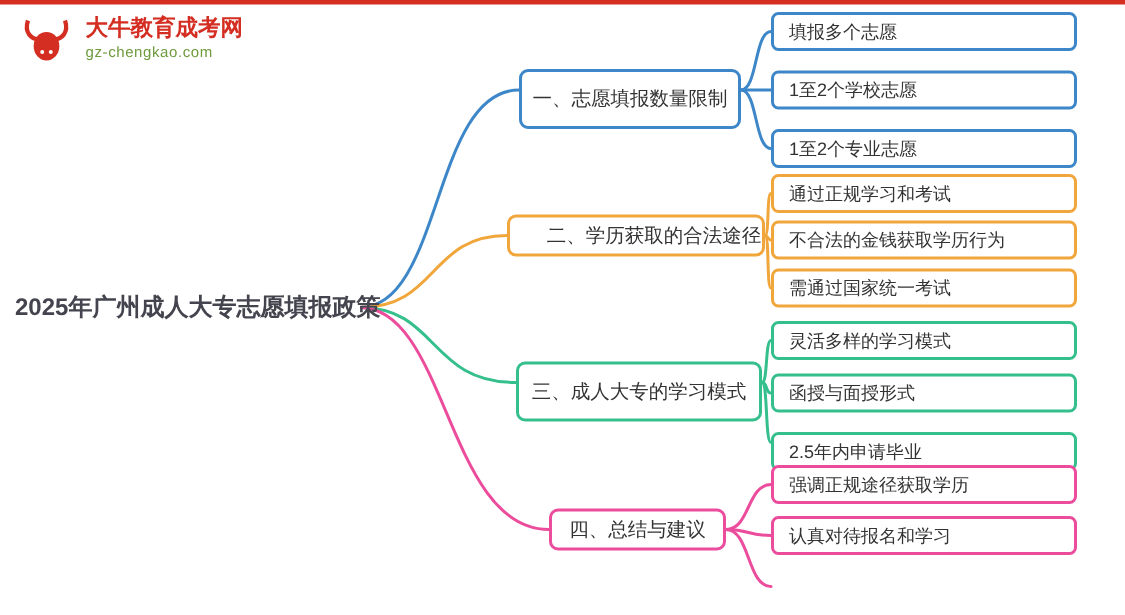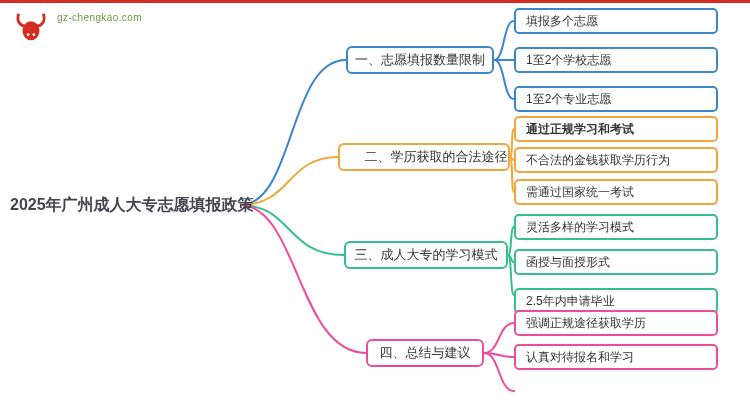--- a/index.html
+++ b/index.html
@@ -28,20 +28,21 @@
     <span>
       <svg width="38" height="34" viewBox="0 0 40 34">
         <path d="M7,3 C4,12 10,16 14,16" stroke="#d42e23" stroke-width="3" fill="none"></path>
         <path d="M33,3 C36,12 30,16 26,16" stroke="#d42e23" stroke-width="3" fill="none"></path>
         <ellipse cx="20" cy="21" rx="9" ry="10" fill="#d42e23"></ellipse>
         <circle cx="17" cy="25" r="1.4" fill="#fff"></circle>
         <circle cx="23" cy="25" r="1.4" fill="#fff"></circle>
       </svg>
     </span>
     <span class="logo-text">
+      <span class="logo-title">大牛教育成考网</span>
       <span class="logo-domain">gz-chengkao.com</span>
     </span>
   </div>
 
   <svg class="edges">
 
     <path d="M240,205 C295,205 288,60 346,60" stroke="#3d87c9"></path>
     <path d="M240,205 C292,205 286,157 338,157" stroke="#f0a63a"></path>
     <path d="M240,205 C292,205 286,255 344,255" stroke="#35bf8d"></path>
     <path d="M240,205 C298,205 298,353 366,353" stroke="#ec4c9c"></path>
@@ -58,30 +59,30 @@
     <path d="M508,255 C512,255 510,262 514,262" stroke="#35bf8d"></path>
     <path d="M508,255 C512,255 510,295 514,295" stroke="#35bf8d"></path>
 
     <path d="M484,353 C500,353 498,323 514,323" stroke="#ec4c9c"></path>
     <path d="M484,353 C500,353 498,357 514,357" stroke="#ec4c9c"></path>
     <path d="M484,353 C500,353 498,391 514,391" stroke="#ec4c9c"></path>
   </svg>
 
   <div class="node root">2025年广州成人大专志愿填报政策</div>
 
-  <div class="node branch" style="left: 346px; top: 46px; width: 148px; height: 28px; --c: #3d87c9;">一、志愿填报数量限制</div>
+  <div class="node branch" style="left: 346px; top: 46px; width: 148px; height: 40px; --c: #3d87c9;">一、志愿填报数量限制</div>
   <div class="node branch" style="left: 338px; top: 143px; width: 172px; height: 28px; padding-left: 24px; --c: #f0a63a;">二、学历获取的合法途径</div>
-  <div class="node branch" style="left: 344px; top: 241px; width: 164px; height: 28px; --c: #35bf8d;">三、成人大专的学习模式</div>
+  <div class="node branch" style="left: 344px; top: 241px; width: 164px; height: 40px; --c: #35bf8d;">三、成人大专的学习模式</div>
   <div class="node branch" style="left: 366px; top: 339px; width: 118px; height: 28px; --c: #ec4c9c;">四、总结与建议</div>
 
   <div class="node leaf" style="top: 8px; --c: #3d87c9;">填报多个志愿</div>
   <div class="node leaf" style="top: 47px; --c: #3d87c9;">1至2个学校志愿</div>
   <div class="node leaf" style="top: 86px; --c: #3d87c9;">1至2个专业志愿</div>
 
-  <div class="node leaf" style="top: 116px; font-weight: bold; --c: #f0a63a;">通过正规学习和考试</div>
+  <div class="node leaf" style="top: 116px; --c: #f0a63a;">通过正规学习和考试</div>
   <div class="node leaf" style="top: 147px; --c: #f0a63a;">不合法的金钱获取学历行为</div>
   <div class="node leaf" style="top: 179px; --c: #f0a63a;">需通过国家统一考试</div>
 
   <div class="node leaf" style="top: 214px; --c: #35bf8d;">灵活多样的学习模式</div>
   <div class="node leaf" style="top: 249px; --c: #35bf8d;">函授与面授形式</div>
   <div class="node leaf" style="top: 288px; --c: #35bf8d;">2.5年内申请毕业</div>
 
   <div class="node leaf" style="top: 310px; --c: #ec4c9c;">强调正规途径获取学历</div>
   <div class="node leaf" style="top: 344px; --c: #ec4c9c;">认真对待报名和学习</div>
 </div>

